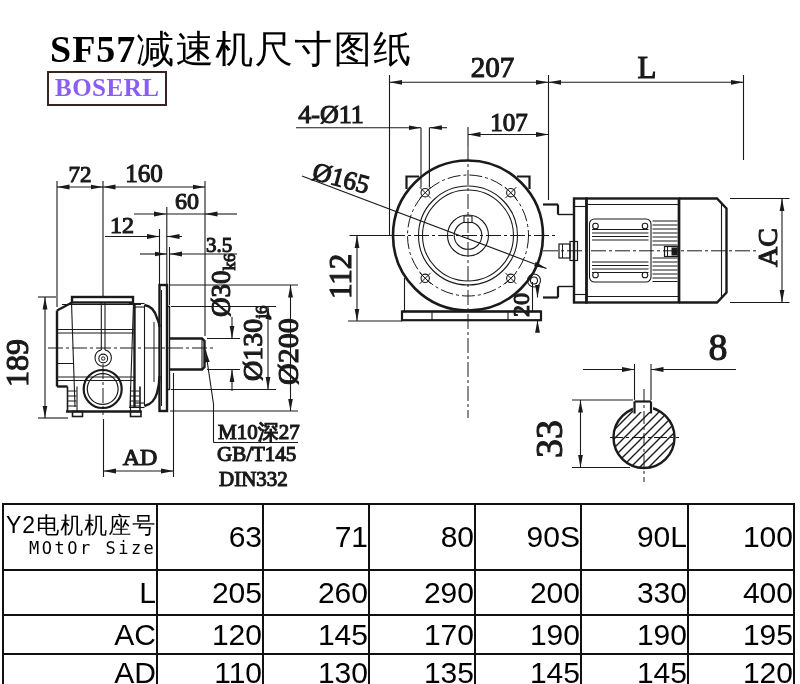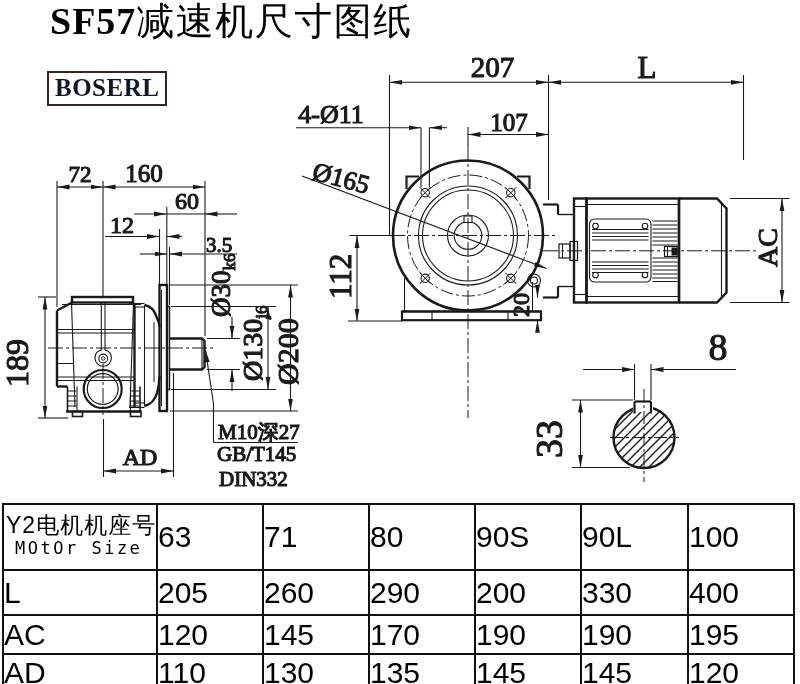--- a/index.html
+++ b/index.html
@@ -1,35 +1,35 @@
 <!DOCTYPE html>
 <html><head>
 <meta charset="utf-8">
 <style>
   html,body{margin:0;padding:0;}
   body{width:800px;height:684px;background:#ffffff;position:relative;overflow:hidden;
        font-family:"Liberation Serif",serif;color:#1a1a1a;}
   #stage{position:absolute;left:0;top:0;width:800px;height:684px;}
-  #title{position:absolute;left:50px;top:0;font-size:38px;line-height:42px;color:#000;white-space:nowrap;}
+  #title{position:absolute;left:50px;top:28px;font-size:38px;line-height:42px;color:#000;white-space:nowrap;}
   #title .latin{font-weight:bold;letter-spacing:1px;}
   #title .cjk{font-weight:400;letter-spacing:1.5px;}
   #logo{position:absolute;left:47px;top:71px;border:2.5px solid #3a2422;background:#fff;
         padding:1px 6px 2px 6px;}
   #logo .brand{font-family:"Liberation Serif",serif;font-size:25px;font-weight:bold;
-        color:#0f172a;letter-spacing:0.5px;line-height:28px;}
+        color:#8b5cf6;letter-spacing:0.5px;line-height:28px;}
   svg{position:absolute;left:0;top:0;}
   svg text{font-family:"Liberation Serif",serif;fill:#1a1a1a;}
   
   #spec{position:absolute;left:2px;top:503px;width:791px;height:174px;border-collapse:collapse;
         table-layout:fixed;font-family:"Liberation Sans",sans-serif;color:#000;}
-  #spec td{border:2px solid #111;text-align:left;vertical-align:middle;padding:0;overflow:hidden;}
+  #spec td{border:2px solid #111;text-align:right;vertical-align:middle;padding:0;overflow:hidden;}
   #spec td{font-size:30px;}
   #spec .hcell{font-size:21px;text-align:left;line-height:23px;}
   #spec .hcell .cn{display:block;padding-left:2px;letter-spacing:1px;white-space:nowrap;font-size:23px;}
-  #spec .hcell .en{display:block;padding-left:11px;font-family:"DejaVu Sans Mono",monospace;
+  #spec .hcell .en{display:block;padding-left:25px;font-family:"DejaVu Sans Mono",monospace;
         font-size:17px;letter-spacing:2.5px;white-space:nowrap;}
   #spec tr.rh{height:66px;}
   #spec tr.r1{height:45px;}
   #spec tr.r2{height:39px;}
   #spec tr.r3{height:39px;}
   #spec{border-bottom:4px solid #000;}
 </style>
 </head>
 <body>
 

